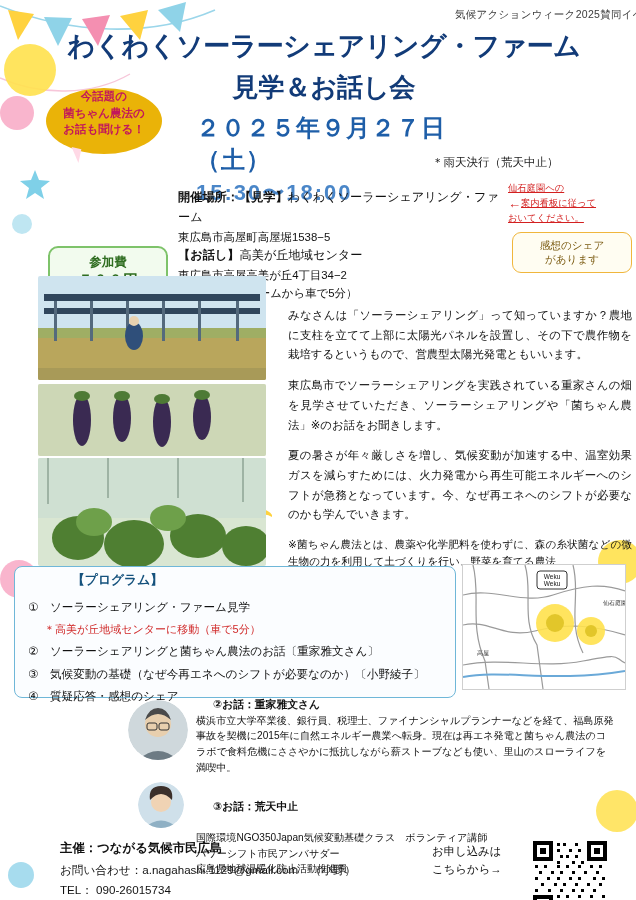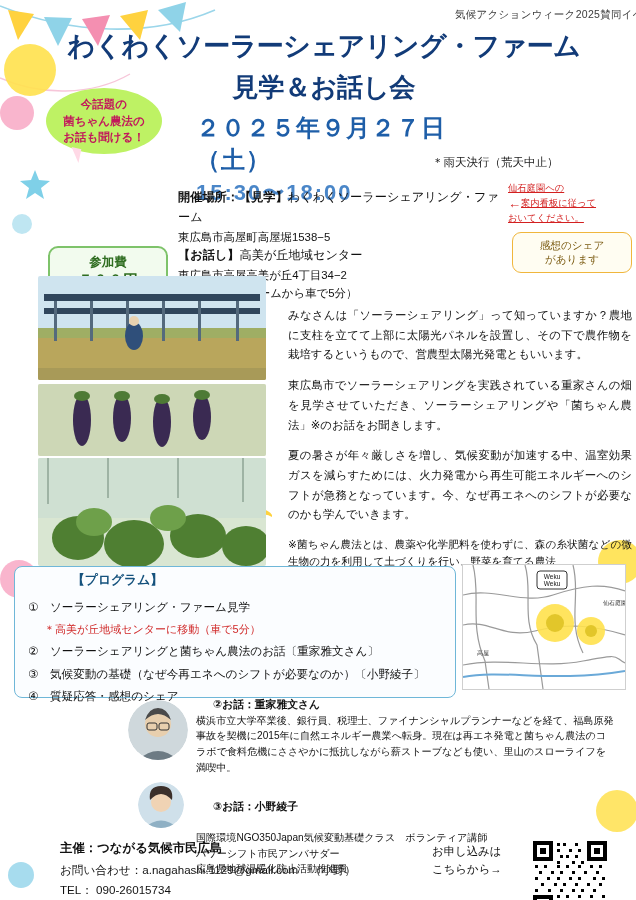--- a/index.html
+++ b/index.html
@@ -38,22 +38,22 @@
     background:#fff06a;opacity:.85;border-radius:3px;z-index:-1;
   }
 
   .datebox{position:absolute;top:112px;left:196px;width:300px;}
   .date-main{font-size:24px;font-weight:bold;color:#1e5ea8;letter-spacing:1px;}
   .date-time{font-size:22px;font-weight:bold;color:#4a86c8;letter-spacing:2px;margin-top:2px;}
   .rain{position:absolute;top:155px;left:432px;font-size:11.5px;color:#222;}
 
   .bubble{
     position:absolute;top:88px;left:46px;width:116px;height:66px;
-    background:#bef264;border-radius:50%;
-    display:flex;align-items:center;justify-content:center;
+    background:#eab308;border-radius:50%;
+    display:flex;align-items:flex-start;justify-content:center;
     text-align:center;font-size:11.5px;line-height:1.45;color:#c2185b;font-weight:bold;
   }
   .bubble:after{
     content:"";position:absolute;bottom:-8px;left:24px;
     border-left:10px solid transparent;border-right:0 solid transparent;
     border-top:14px solid #ffd9e6;transform:rotate(12deg);
   }
 
   .venue{position:absolute;top:188px;left:178px;width:330px;font-size:12.2px;line-height:1.62;color:#111;}
   .venue .lbl{font-weight:bold;}
@@ -320,21 +320,21 @@
 
   <div class="avatar" style="top:782px;left:138px;width:46px;height:46px;">
     <svg width="46" height="46">
       <circle cx="23" cy="23" r="23" fill="#cfe0ea"></circle>
       <circle cx="23" cy="20" r="10" fill="#f0d3b4"></circle>
       <path d="M12 18 q11 -12 22 0 q2 -14 -11 -14 q-13 0 -11 14z" fill="#3b2f2a"></path>
       <path d="M6 46 q17 -15 34 0z" fill="#8fb0c4"></path>
     </svg>
   </div>
   <div class="spk" style="top:782px;left:196px;width:420px;white-space:pre-line;">
-    <div class="hd">③お話：小野綾子</div>
+    <div class="hd">③お話：荒天中止</div>
     <div>国際環境NGO350Japan気候変動基礎クラス　ボランティア講師
 パワーシフト市民アンバサダー
 広島県地球温暖化防止活動推進員</div>
   </div>
 
   <div class="footer">
     <div class="org">主催：つながる気候市民広島</div>
     <div>お問い合わせ：a.nagahashi.1129@gmail.com　（小野）</div>
     <div>TEL：  090-26015734</div>
   </div>

